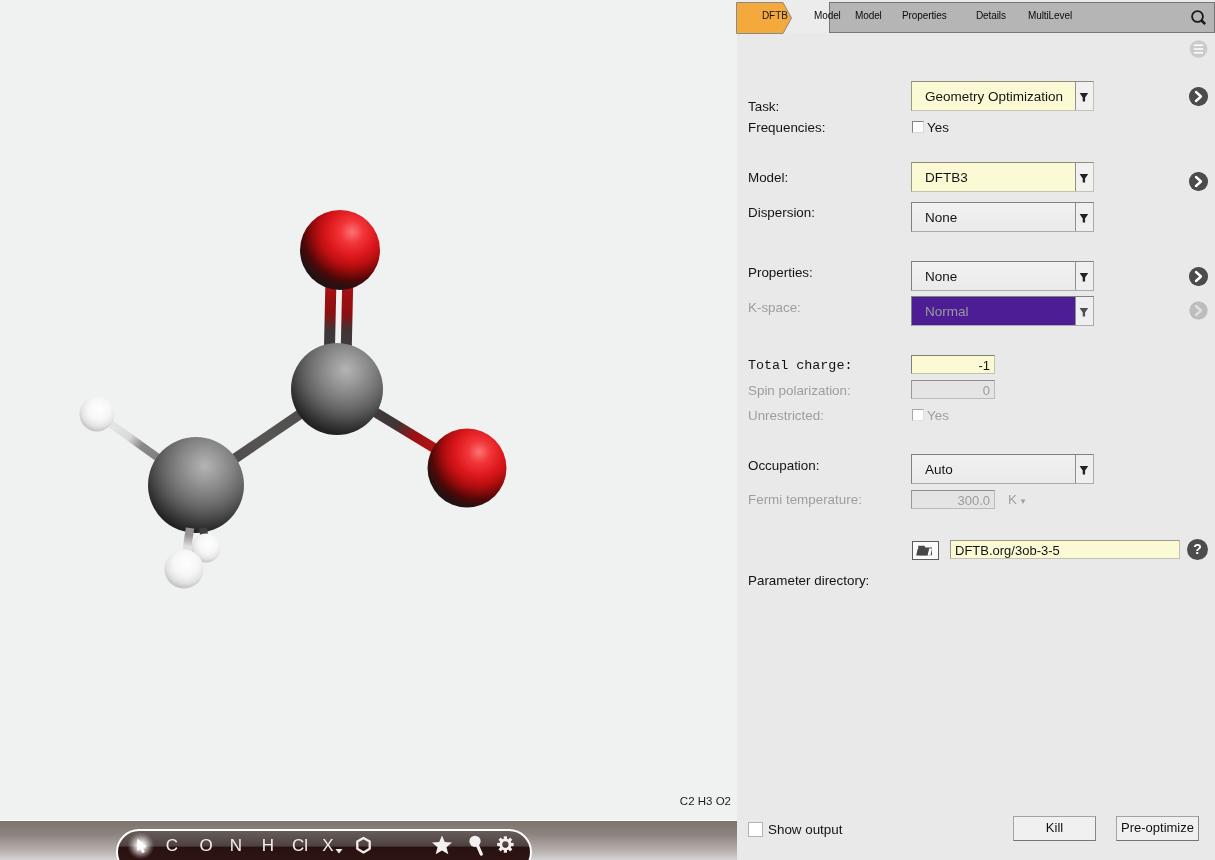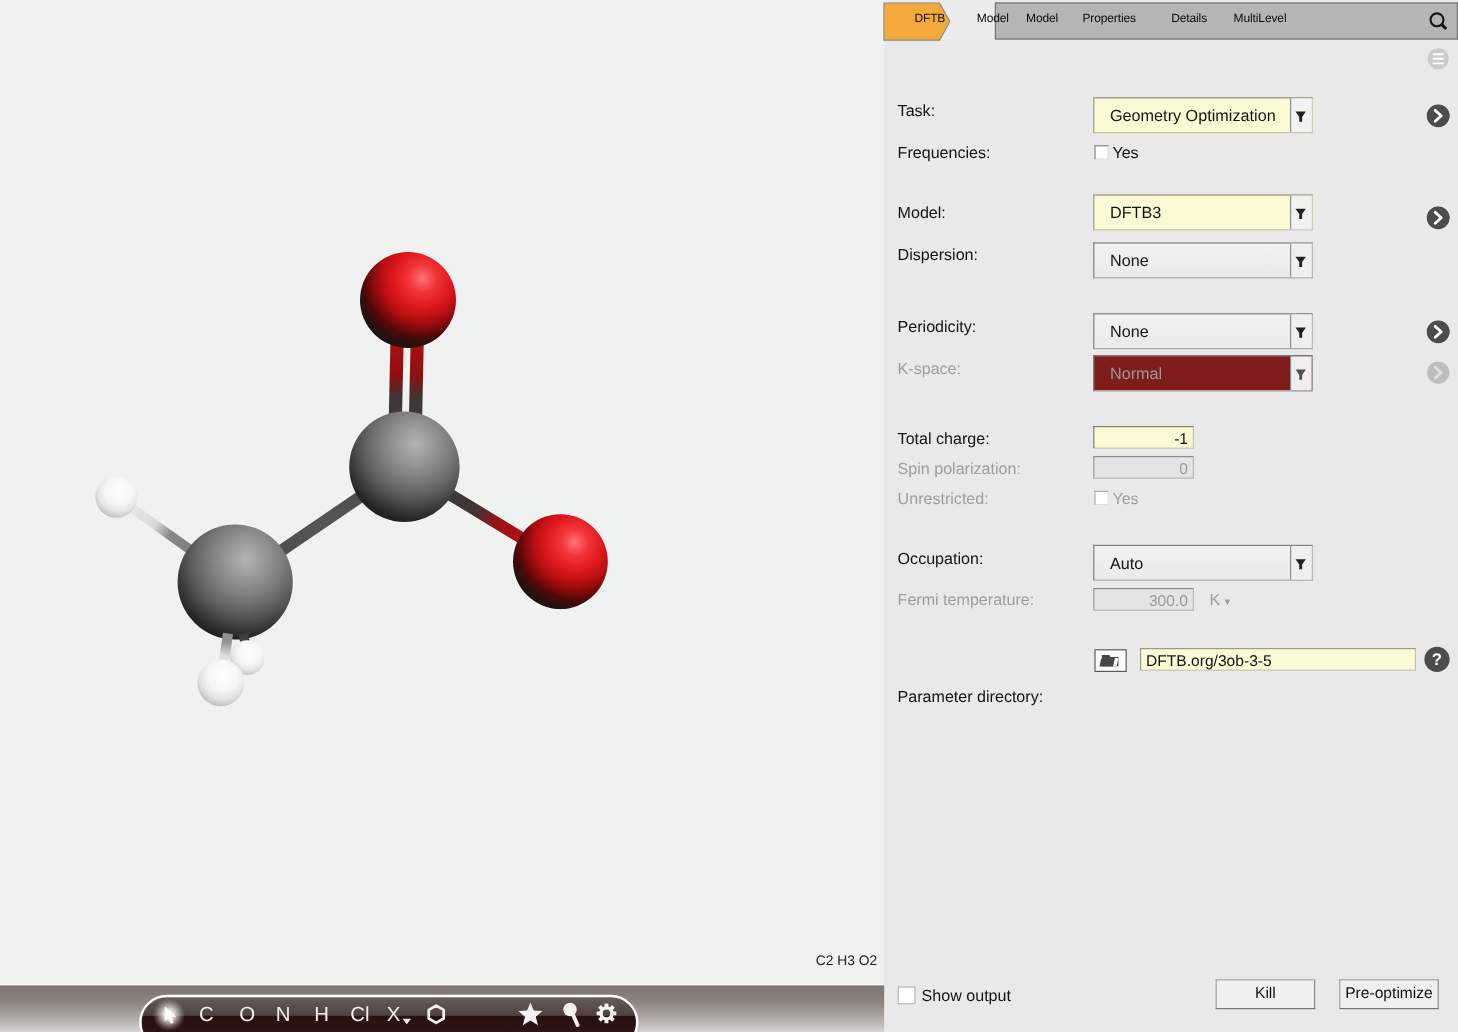--- a/index.html
+++ b/index.html
@@ -217,21 +217,21 @@
   </svg>
   <svg class="abs" style="left:1189px;top:39px" width="20" height="20">
     <circle cx="9.5" cy="10" r="8.8" fill="#cbcbcb"></circle>
     <g stroke="#ffffff" stroke-width="1.6" stroke-linecap="round">
       <line x1="5.5" y1="6.2" x2="13.5" y2="6.2"></line>
       <line x1="5.5" y1="10" x2="13.5" y2="10"></line>
       <line x1="5.5" y1="13.8" x2="13.5" y2="13.8"></line>
     </g>
   </svg>
 
-  <div class="lbl" style="top:85px;">Task:</div>
+  <div class="lbl" style="top:99px;">Task:</div>
   <div class="combo cy" style="top:81px;">
       <span class="tx">Geometry Optimization</span>
     <span class="arr"><svg width="16" height="28">
           <path d="M3.6,11 h8.6 l-3.1,4.4 v4 h-2.4 v-4 Z" fill="#222222"></path>
         </svg></span>
     </div>
 
   <div class="lbl" style="top:120px;">Frequencies:</div>
   <div class="cb" style="left:912px;top:121px;"></div>
   <div class="lbl" style="left:927px;top:120px;">Yes</div>
@@ -245,37 +245,37 @@
     </div>
 
   <div class="lbl" style="top:205px;">Dispersion:</div>
   <div class="combo cg" style="top:202px;">
       <span class="tx">None</span>
     <span class="arr"><svg width="16" height="28">
           <path d="M3.6,11 h8.6 l-3.1,4.4 v4 h-2.4 v-4 Z" fill="#222222"></path>
         </svg></span>
     </div>
 
-  <div class="lbl" style="top:265px;">Periodicity:</div>
+  <div class="lbl" style="top:265px;">Properties:</div>
   <div class="combo cg" style="top:261px;">
       <span class="tx">None</span>
     <span class="arr"><svg width="16" height="28">
           <path d="M3.6,11 h8.6 l-3.1,4.4 v4 h-2.4 v-4 Z" fill="#222222"></path>
         </svg></span>
     </div>
 
   <div class="lbl dis" style="top:300px;">K-space:</div>
-  <div class="combo cg" style="top:296px;color:#9a9a9a;background:#7f1d1d;">
+  <div class="combo cg" style="top:296px;color:#9a9a9a;background:#4c1d95;">
       <span class="tx">Normal</span>
     <span class="arr"><svg width="16" height="28">
           <path d="M3.6,11 h8.6 l-3.1,4.4 v4 h-2.4 v-4 Z" fill="#505050"></path>
         </svg></span>
     </div>
 
-  <div class="lbl" style="top:358px;">Total charge:</div>
+  <div class="lbl" style="top:358px;font-family:Liberation Mono, monospace;">Total charge:</div>
   <div class="inp" style="top:355px;background:#fbfad5;">-1</div>
 
   <div class="lbl dis" style="top:383px;">Spin polarization:</div>
   <div class="inp ig" style="top:380px;">0</div>
 
   <div class="lbl dis" style="top:408px;">Unrestricted:</div>
   <div class="cb" style="left:912px;top:409px;border-color:#a8a8a8 #e0e0e0 #e0e0e0 #a8a8a8;"></div>
   <div class="lbl dis" style="left:927px;top:408px;">Yes</div>
 
   <div class="lbl" style="top:458px;">Occupation:</div>

